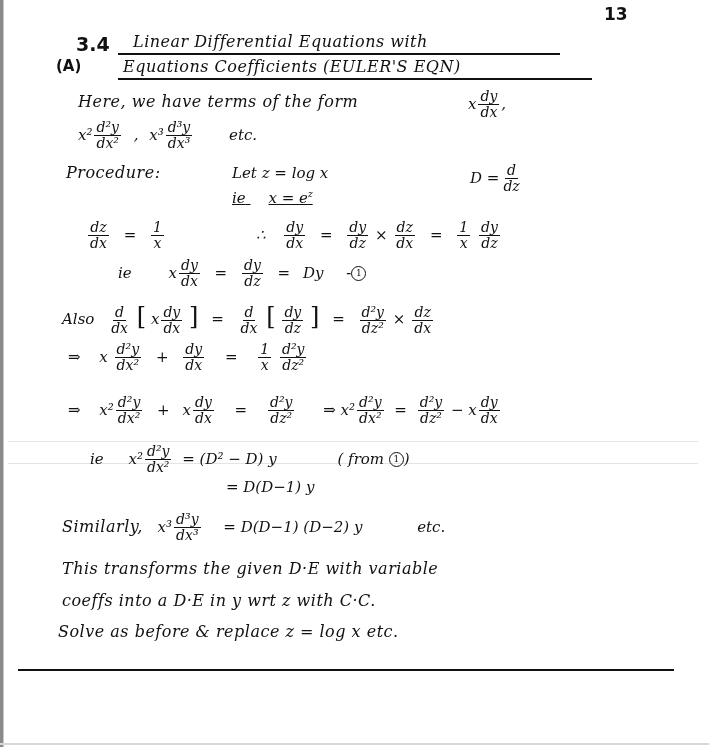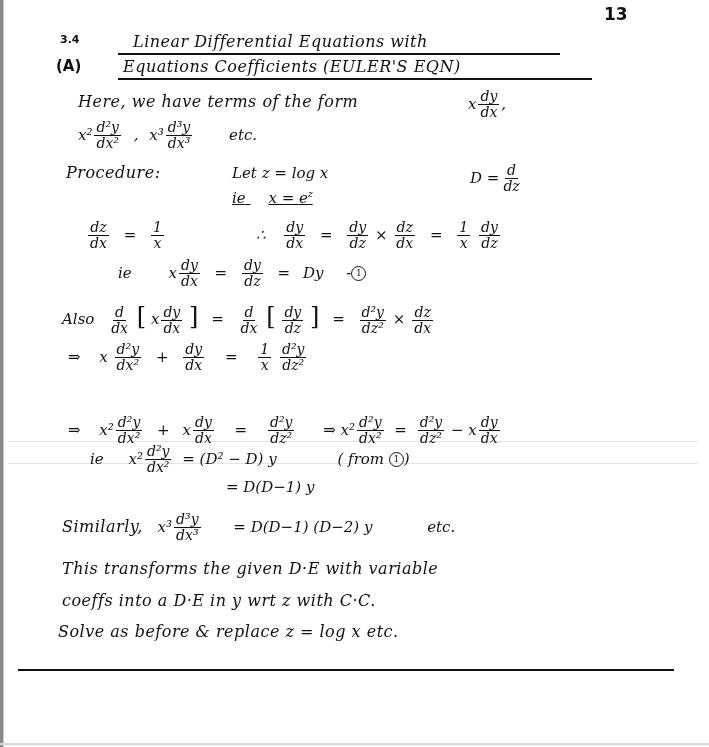--- a/index.html
+++ b/index.html
@@ -30,21 +30,21 @@
 
 <div class="page">
   <div class="left-border"></div>
   <div class="left-border2"></div>
   <div class="bottom-line"></div>
   <div class="scan-line" style="top:441px"></div>
   <div class="scan-line" style="top:463px"></div>
 
   <div class="abs bold" style="left:604px; top:4px; font-size:17px;">13</div>
 
-  <div class="abs bold" style="left:60px; top:33px; font-size:11px;">3.4</div>
+  <div class="abs bold" style="left:76px; top:33px; font-size:19px;">3.4</div>
   <div class="abs hand" style="left:133px; top:32px; font-size:16px;">Linear Differential Equations with</div>
   <div class="title-underline" style="left:118px; top:53px; width:442px;"></div>
   <div class="abs bold" style="left:56px; top:57px; font-size:15px;">(A)</div>
   <div class="abs hand" style="left:123px; top:57px; font-size:16px;">Equations Coefficients (EULER'S EQN)</div>
   <div class="title-underline" style="left:118px; top:78px; width:474px;"></div>
 
   <div class="abs hand" style="left:78px; top:92px;">
     <span>Here, we have terms of the form</span>
   </div>
   <div class="abs math" style="left:468px; top:89px;">
@@ -184,21 +184,21 @@
     <span class="frac">
         <span class="num">1</span>
         <span class="den">x</span>
       </span>
     <span class="frac">
         <span class="num">d²y</span>
         <span class="den">dz²</span>
       </span>
   </div>
 
-  <div class="abs math" style="left:68px; top:395px;margin-top:20px;">
+  <div class="abs math" style="left:68px; top:395px;">
     <span style="font-style:normal">⇒</span>
     <span style="margin-left:14px">x²</span><span class="frac">
         <span class="num">d²y</span>
         <span class="den">dx²</span>
       </span>
     <span class="op">+</span>
     <span>x</span><span class="frac">
         <span class="num">dy</span>
         <span class="den">dx</span>
       </span>
@@ -234,21 +234,21 @@
     <span class="circ">1</span><span>)</span>
   </div>
   <div class="abs math" style="left:226px; top:478px;">= D(D−1) y</div>
 
   <div class="abs math" style="left:62px; top:512px;">
     <span class="hand">Similarly,</span>
     <span style="margin-left:10px">x³</span><span class="frac">
         <span class="num">d³y</span>
         <span class="den">dx³</span>
       </span>
-    <span style="margin-left:26px">= D(D−1) (D−2) y</span>
+    <span style="margin-left:16px">= D(D−1) (D−2) y</span>
     <span style="margin-left:50px">etc.</span>
   </div>
 
   <div class="abs hand" style="left:62px; top:559px;">This transforms the given D·E with variable</div>
   <div class="abs hand" style="left:62px; top:591px;">coeffs into a D·E in y wrt z with C·C.</div>
   <div class="abs hand" style="left:58px; top:622px;">Solve as before &amp; replace z = log x etc.</div>
 
   <div class="rule"></div>
 </div>
 

